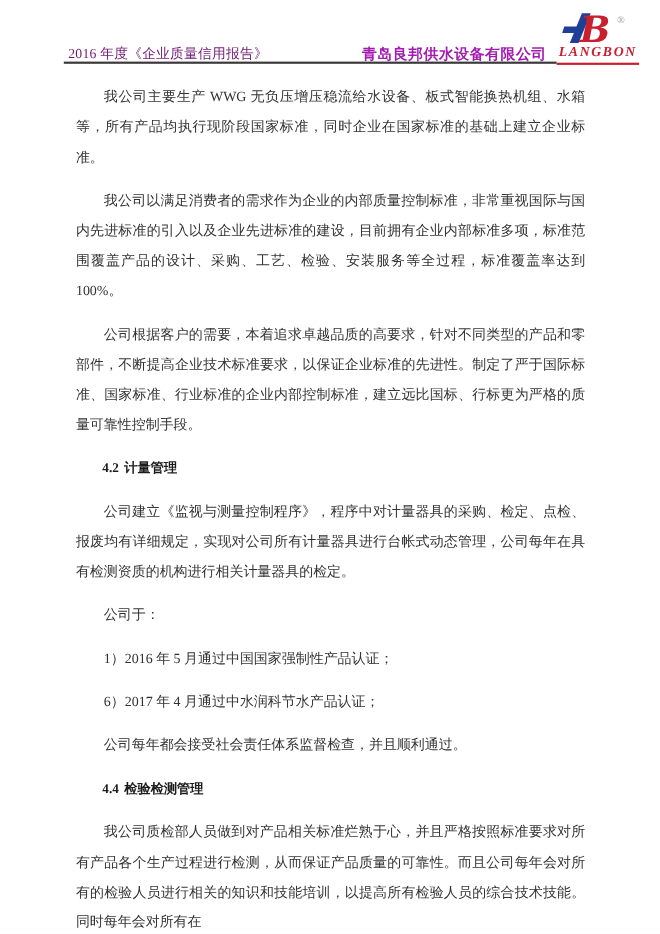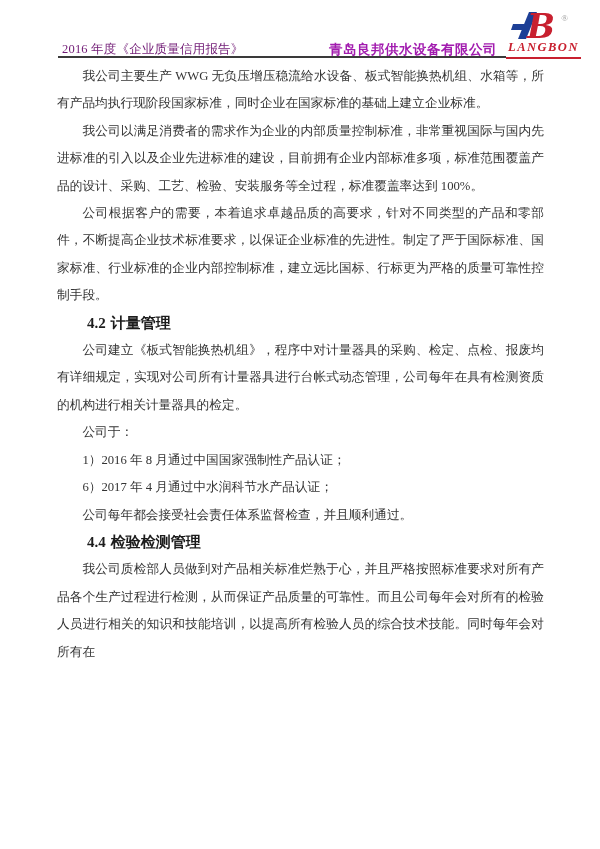--- a/index.html
+++ b/index.html
@@ -39,22 +39,22 @@
     border-bottom:2px solid #c8202f; padding:0 2px 2px 2px;
     font-family:"Liberation Serif","DejaVu Serif",serif;
     white-space:nowrap;
   }
   
   .doc-body {
     position:absolute; left:57px; top:63px; width:487px;
     font-size:12.7px; line-height:27.4px; color:#333333;
     text-align:justify;
   }
-  .doc-body p { margin:0; text-indent:2em; }
-  p.heading { font-weight:bold; color:#1c1c1c; font-size:15px; }
+  .doc-body p { margin:12px; text-indent:2em; }
+  p.heading { font-weight:bold; color:#1c1c1c; font-size:12px; }
   p.heading .h-num { margin-right:5px; font-weight:bold; }
 </style>
 </head>
 <body>
 
 <div class="page">
 
   <div class="report-title">2016 年度《企业质量信用报告》</div>
   <div class="company-name">青岛良邦供水设备有限公司</div>
   <div class="header-rule"></div>
@@ -76,26 +76,26 @@
     <p>我公司主要生产 WWG 无负压增压稳流给水设备、板式智能换热机组、水箱等，所有产品均执行现阶段国家标准，同时企业在国家标准的基础上建立企业标准。</p>
 
     <p>我公司以满足消费者的需求作为企业的内部质量控制标准，非常重视国际与国内先进标准的引入以及企业先进标准的建设，目前拥有企业内部标准多项，标准范围覆盖产品的设计、采购、工艺、检验、安装服务等全过程，标准覆盖率达到 100%。</p>
 
     <p>公司根据客户的需要，本着追求卓越品质的高要求，针对不同类型的产品和零部件，不断提高企业技术标准要求，以保证企业标准的先进性。制定了严于国际标准、国家标准、行业标准的企业内部控制标准，建立远比国标、行标更为严格的质量可靠性控制手段。</p>
 
     <p class="heading">
       <span class="h-num">4.2</span><span>计量管理</span>
     </p>
 
-    <p>公司建立《板式智能换热机组》，程序中对计量器具的采购、检定、点检、报废均有详细规定，实现对公司所有计量器具进行台帐式动态管理，公司每年在具有检测资质的机构进行相关计量器具的检定。</p>
+    <p>公司建立《监视与测量控制程序》，程序中对计量器具的采购、检定、点检、报废均有详细规定，实现对公司所有计量器具进行台帐式动态管理，公司每年在具有检测资质的机构进行相关计量器具的检定。</p>
 
 
     <p>公司于：</p>
 
-    <p>1）2016 年 8 月通过中国国家强制性产品认证；</p>
+    <p>1）2016 年 5 月通过中国国家强制性产品认证；</p>
     <p>6）2017 年 4 月通过中水润科节水产品认证；</p>
 
     <p>公司每年都会接受社会责任体系监督检查，并且顺利通过。</p>
 
     <p class="heading">
       <span class="h-num">4.4</span><span>检验检测管理</span>
     </p>
 
     <p>我公司质检部人员做到对产品相关标准烂熟于心，并且严格按照标准要求对所有产品各个生产过程进行检测，从而保证产品质量的可靠性。而且公司每年会对所有的检验人员进行相关的知识和技能培训，以提高所有检验人员的综合技术技能。同时每年会对所有在</p>
 

